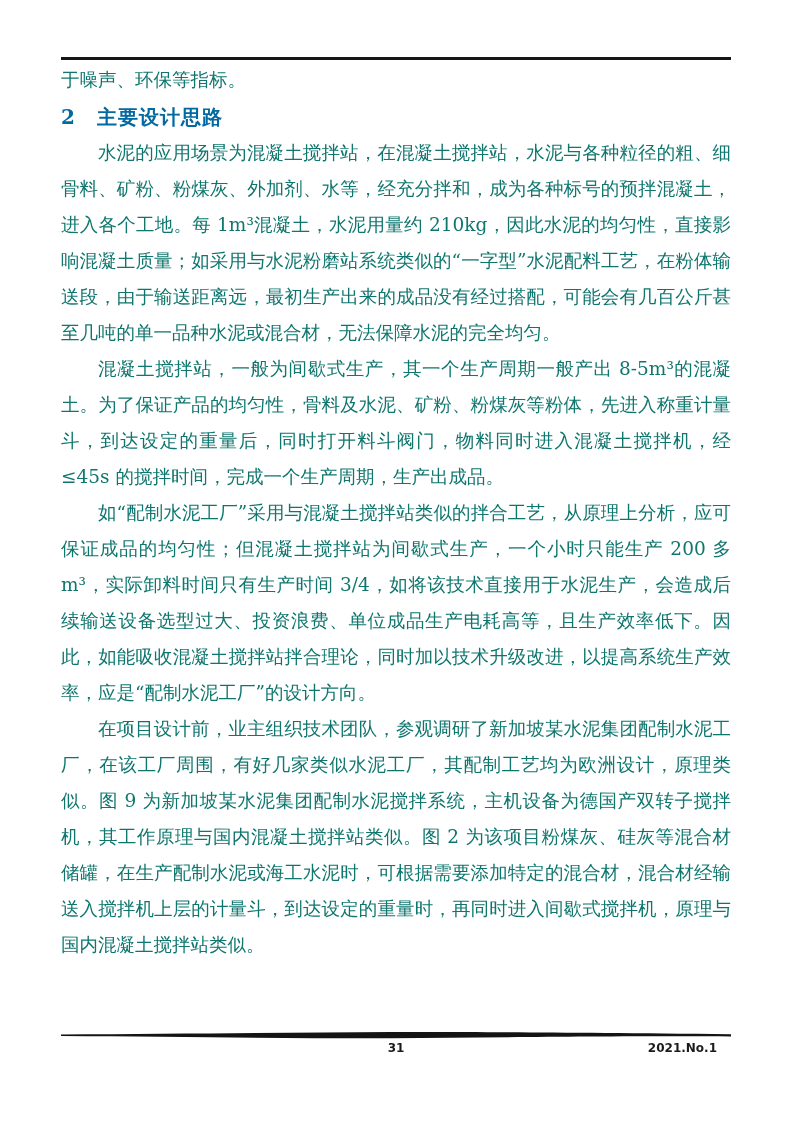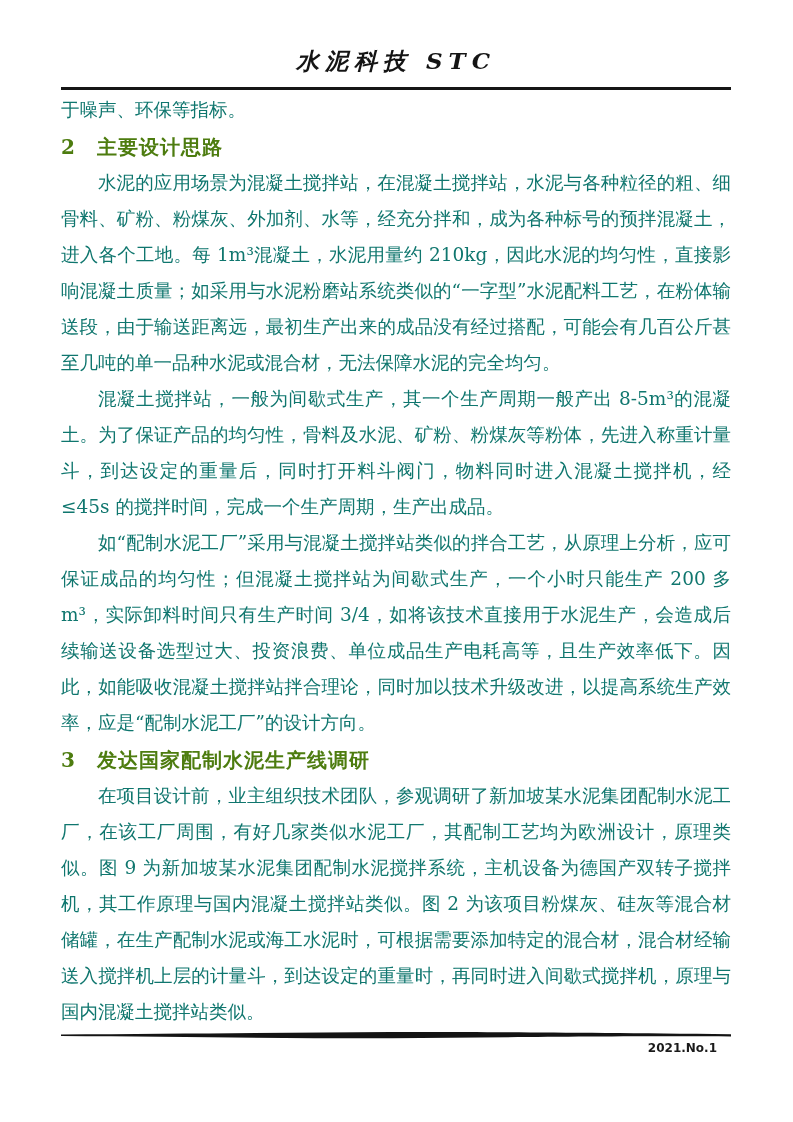--- a/index.html
+++ b/index.html
@@ -52,21 +52,21 @@
   p.body-text.no-indent {
     text-indent: 0;
     margin-top: 2px;
   }
   h2.section-heading {
     margin: 3px 0 2px 0;
     font-family: "DejaVu Sans", "Liberation Sans", sans-serif;
     font-weight: bold;
     font-size: 20px;
     line-height: 32px;
-    color: #4d7c0f;
+    color: #0369a1;
     letter-spacing: 1px;
   }
   h2.section-heading .sec-num {
     font-family: "DejaVu Serif", "Liberation Serif", serif;
     font-weight: bold;
     margin-right: 22px;
     letter-spacing: 0;
   }
   .page-footer {
     position: absolute;
@@ -102,41 +102,40 @@
   }
 </style>
 </head>
 <body>
 
 <div class="page">
 
   <div class="content">
 
     <header class="journal-header">
-      <span class="journal-title">水泥科技 STC</span>
       <div class="header-rule"></div>
     </header>
 
     <main>
       <p class="body-text no-indent">于噪声、环保等指标。</p>
       <div id="sections">
           <h2 class="section-heading"><span class="sec-num">2</span><span>主要设计思路</span></h2>
           <p class="body-text">水泥的应用场景为混凝土搅拌站，在混凝土搅拌站，水泥与各种粒径的粗、细骨料、矿粉、粉煤灰、外加剂、水等，经充分拌和，成为各种标号的预拌混凝土，进入各个工地。每 1m³混凝土，水泥用量约 210kg，因此水泥的均匀性，直接影响混凝土质量；如采用与水泥粉磨站系统类似的“一字型”水泥配料工艺，在粉体输送段，由于输送距离远，最初生产出来的成品没有经过搭配，可能会有几百公斤甚至几吨的单一品种水泥或混合材，无法保障水泥的完全均匀。</p>
           <p class="body-text">混凝土搅拌站，一般为间歇式生产，其一个生产周期一般产出 8-5m³的混凝土。为了保证产品的均匀性，骨料及水泥、矿粉、粉煤灰等粉体，先进入称重计量斗，到达设定的重量后，同时打开料斗阀门，物料同时进入混凝土搅拌机，经≤45s 的搅拌时间，完成一个生产周期，生产出成品。</p>
           <p class="body-text">如“配制水泥工厂”采用与混凝土搅拌站类似的拌合工艺，从原理上分析，应可保证成品的均匀性；但混凝土搅拌站为间歇式生产，一个小时只能生产 200 多m³，实际卸料时间只有生产时间 3/4，如将该技术直接用于水泥生产，会造成后续输送设备选型过大、投资浪费、单位成品生产电耗高等，且生产效率低下。因此，如能吸收混凝土搅拌站拌合理论，同时加以技术升级改进，以提高系统生产效率，应是“配制水泥工厂”的设计方向。</p>
-          <h2 class="section-heading"><span class="sec-num">3</span><span>发达国家配制水泥生产线调研</span></h2>
           <p class="body-text">在项目设计前，业主组织技术团队，参观调研了新加坡某水泥集团配制水泥工厂，在该工厂周围，有好几家类似水泥工厂，其配制工艺均为欧洲设计，原理类似。图 9 为新加坡某水泥集团配制水泥搅拌系统，主机设备为德国产双转子搅拌机，其工作原理与国内混凝土搅拌站类似。图 2 为该项目粉煤灰、硅灰等混合材储罐，在生产配制水泥或海工水泥时，可根据需要添加特定的混合材，混合材经输送入搅拌机上层的计量斗，到达设定的重量时，再同时进入间歇式搅拌机，原理与国内混凝土搅拌站类似。</p>
         </div>
     </main>
 
   </div>
 
   <footer class="page-footer">
     <svg class="footer-stroke" viewBox="0 0 670 9" preserveAspectRatio="none" aria-hidden="true">
       <path d="M0,3.6 C120,2.9 230,1.6 330,1.1 C410,0.8 500,1.6 670,3.2
                L670,5.4 C520,5.0 430,6.6 330,7.2 C230,7.4 120,5.8 0,5.0 Z" fill="#141414"></path>
     </svg>
     <div class="footer-row">
+      <span class="footer-page-number">31</span>
       <span class="footer-issue">2021.No.1</span>
     </div>
   </footer>
 
 </div>
 
 </body></html>

